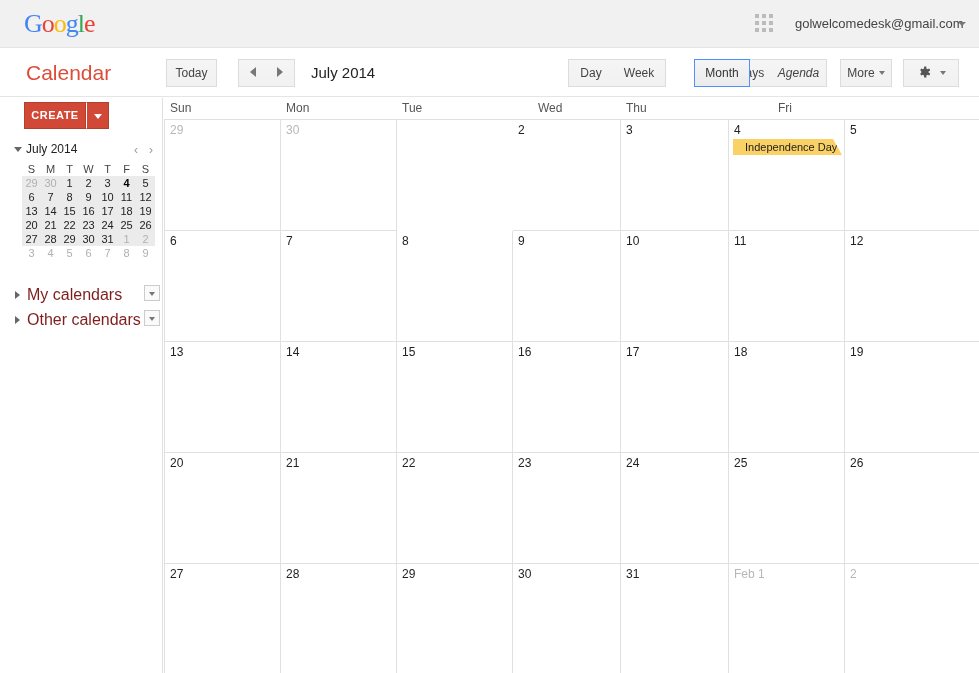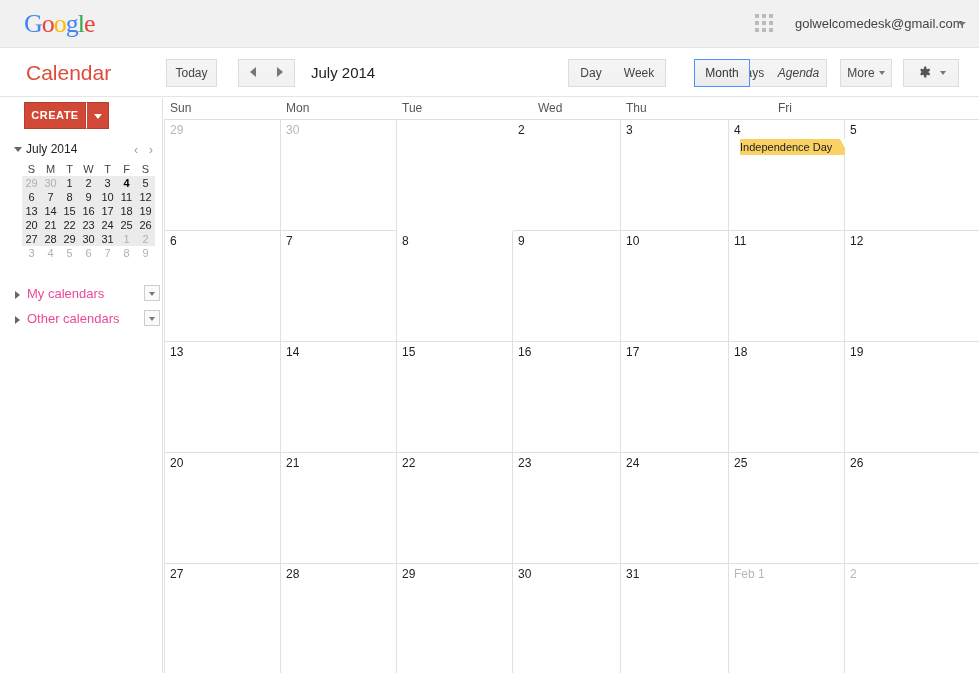--- a/index.html
+++ b/index.html
@@ -228,21 +228,21 @@
     text-align: center; padding: 0;
     cursor: pointer;
   }
   #mini-grid tr.in-month td { background: #ebebeb; }
   #mini-grid td.other { color: #b0b0b0; }
   #mini-grid td.today-d { font-weight: bold; color: #000; }
 
   .side-section {
     position: absolute; left: 12px;
     width: 145px; height: 20px;
-    font-size: 13px; color: #ec4899;
+    font-size: 16px; color: #7f1d1d;
     cursor: pointer;
   }
   #sec-my    { top: 286px; }
   #sec-other { top: 311px; }
   .side-tri {
     position: absolute; left: 3px; top: 5px;
     width:0;height:0;
     border-top:4px solid transparent;
     border-bottom:4px solid transparent;
     border-left:5px solid #666;
@@ -292,27 +292,27 @@
     border-bottom: 1px solid #e0e0e0;
     background: #fff;
   }
   .cell .dnum {
     position: absolute; left: 5px; top: 3px;
     font-size: 12px; color: #222;
   }
   .cell.other .dnum { color: #b7b7b7; }
 
   .event {
-    position: absolute; left: 11px; top: 19px;
+    position: absolute; left: 4px; top: 19px;
     height: 16px;
     background: #fad165;
     color: #1d1d1d;
     font-size: 11px;
     line-height: 16px;
-    padding-left: 0;
+    padding-left: 12px;
     cursor: pointer;
     white-space: nowrap;
     overflow: hidden;
   }
   .event .notch {
     position: absolute; right: 0; top: 0;
     width: 0; height: 0;
     border-top: 16px solid #fff;
     border-left: 9px solid transparent;
   }

